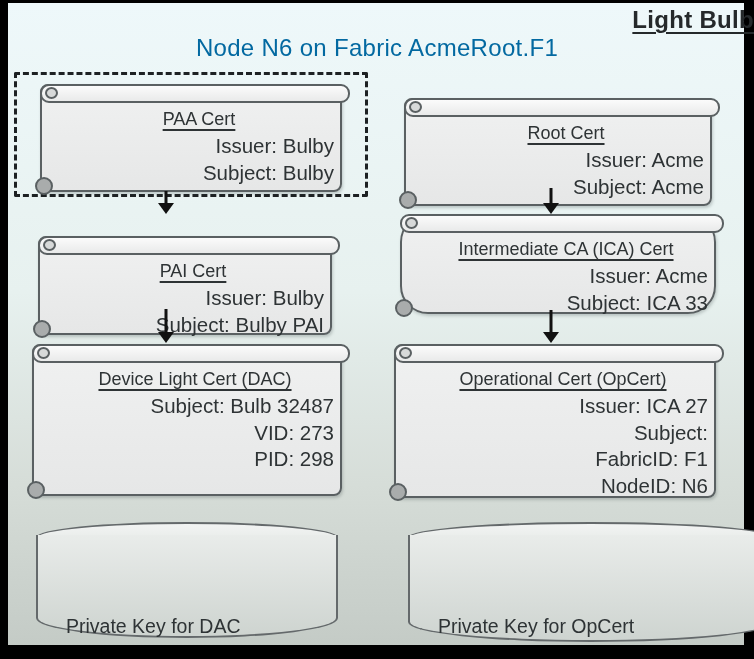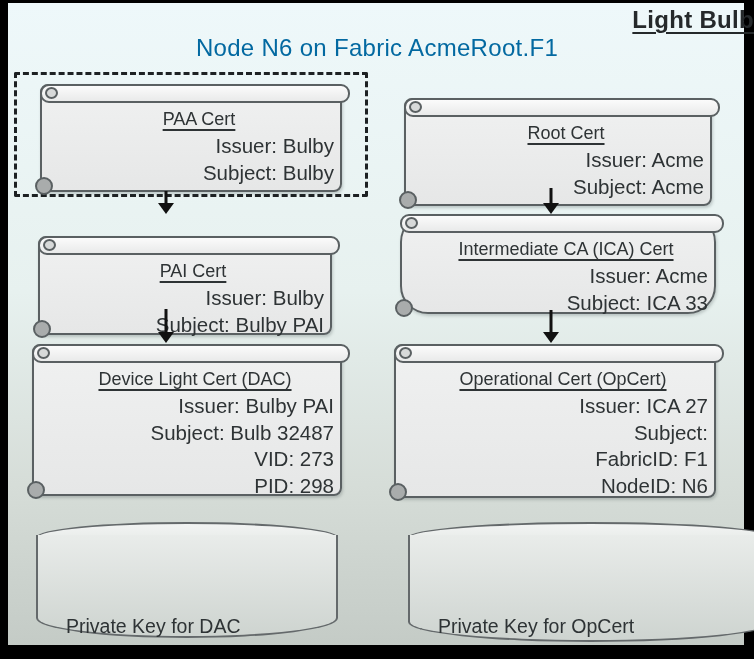--- a/index.html
+++ b/index.html
@@ -205,21 +205,20 @@
   <div class="stem"></div>
   <div class="head"></div>
 </div>
 
 <div class="abs scroll-card" style="left:32px; top:344px; width:306px; height:148px;">
   <div class="roll"></div>
   <div class="curl-top"></div>
   <div class="curl-bottom"></div>
   <div class="card-content">
     <div class="card-title">Device Light Cert (DAC)</div>
-    <div class="card-line">Issuer: Bulby PAI</div>
     <div class="card-line">Subject: Bulb 32487</div>
     <div class="card-line">VID: 273</div>
     <div class="card-line">PID: 298</div>
   </div>
 </div>
 
 <div class="abs scroll-card" style="left:394px; top:344px; width:318px; height:150px;">
   <div class="roll"></div>
   <div class="curl-top"></div>
   <div class="curl-bottom"></div>

